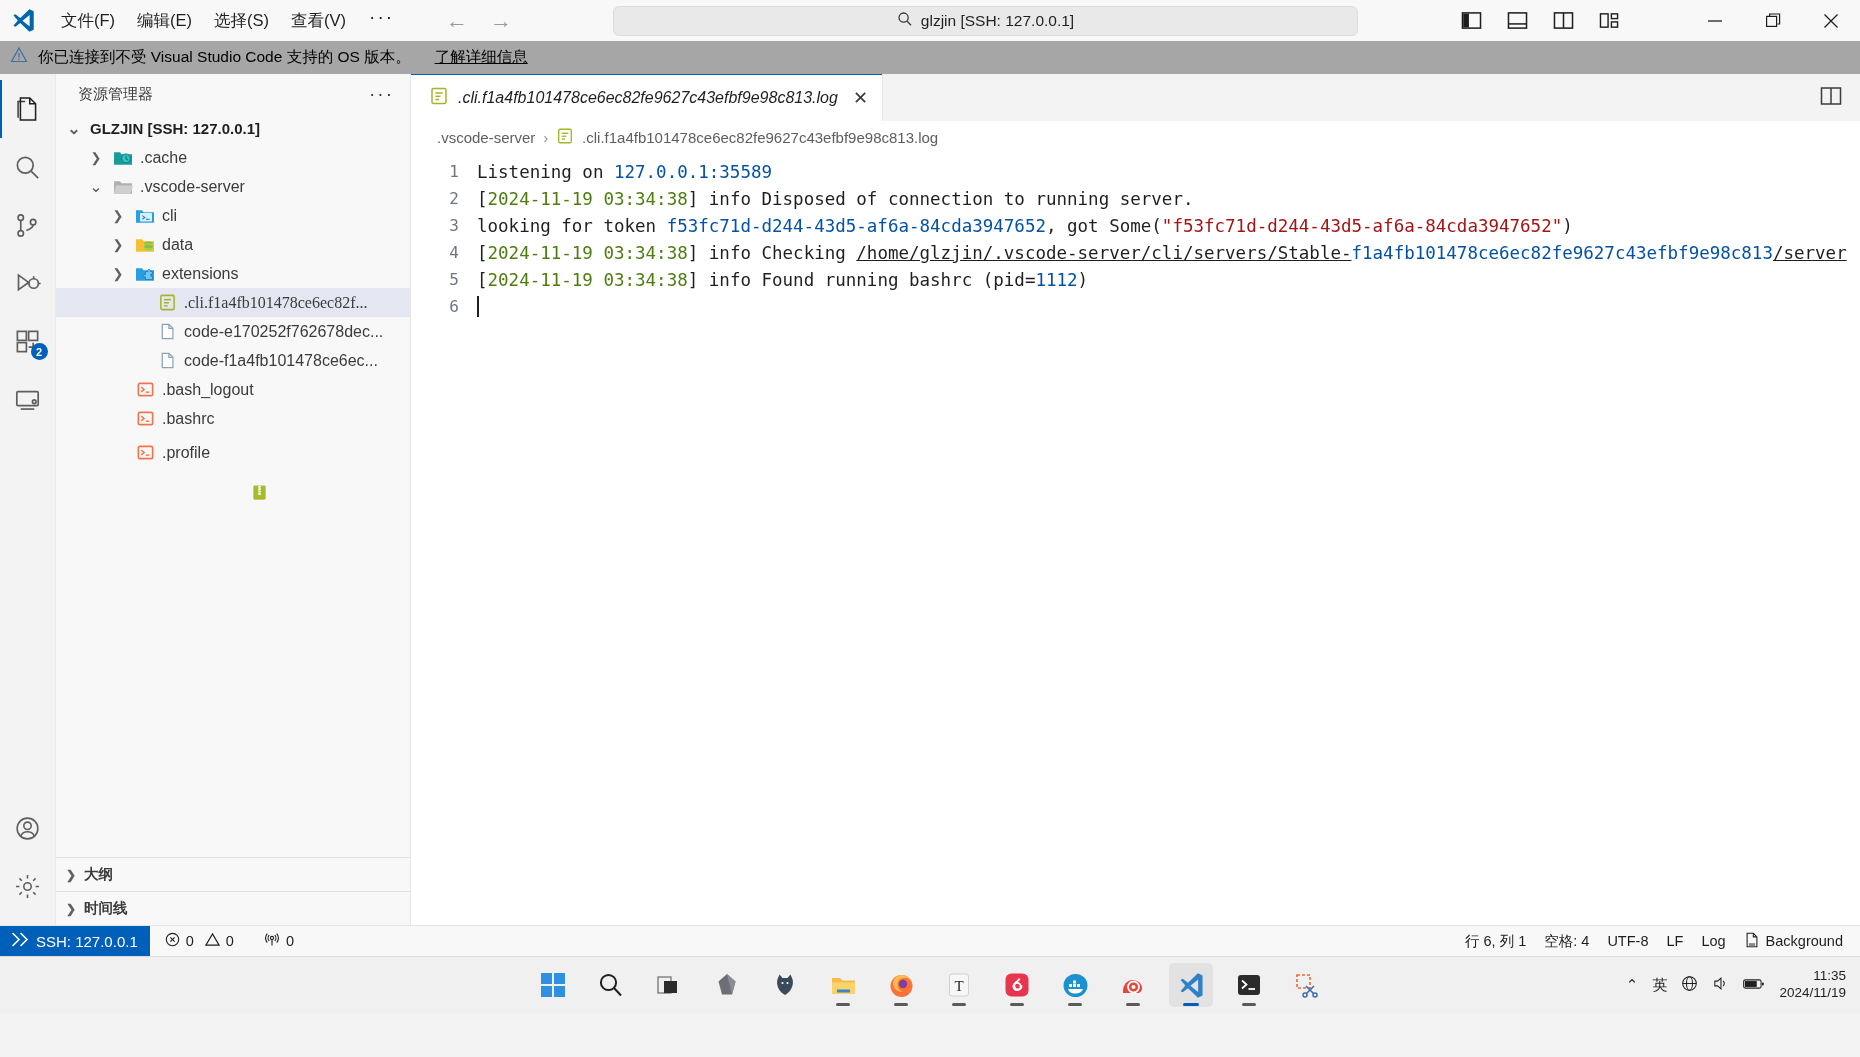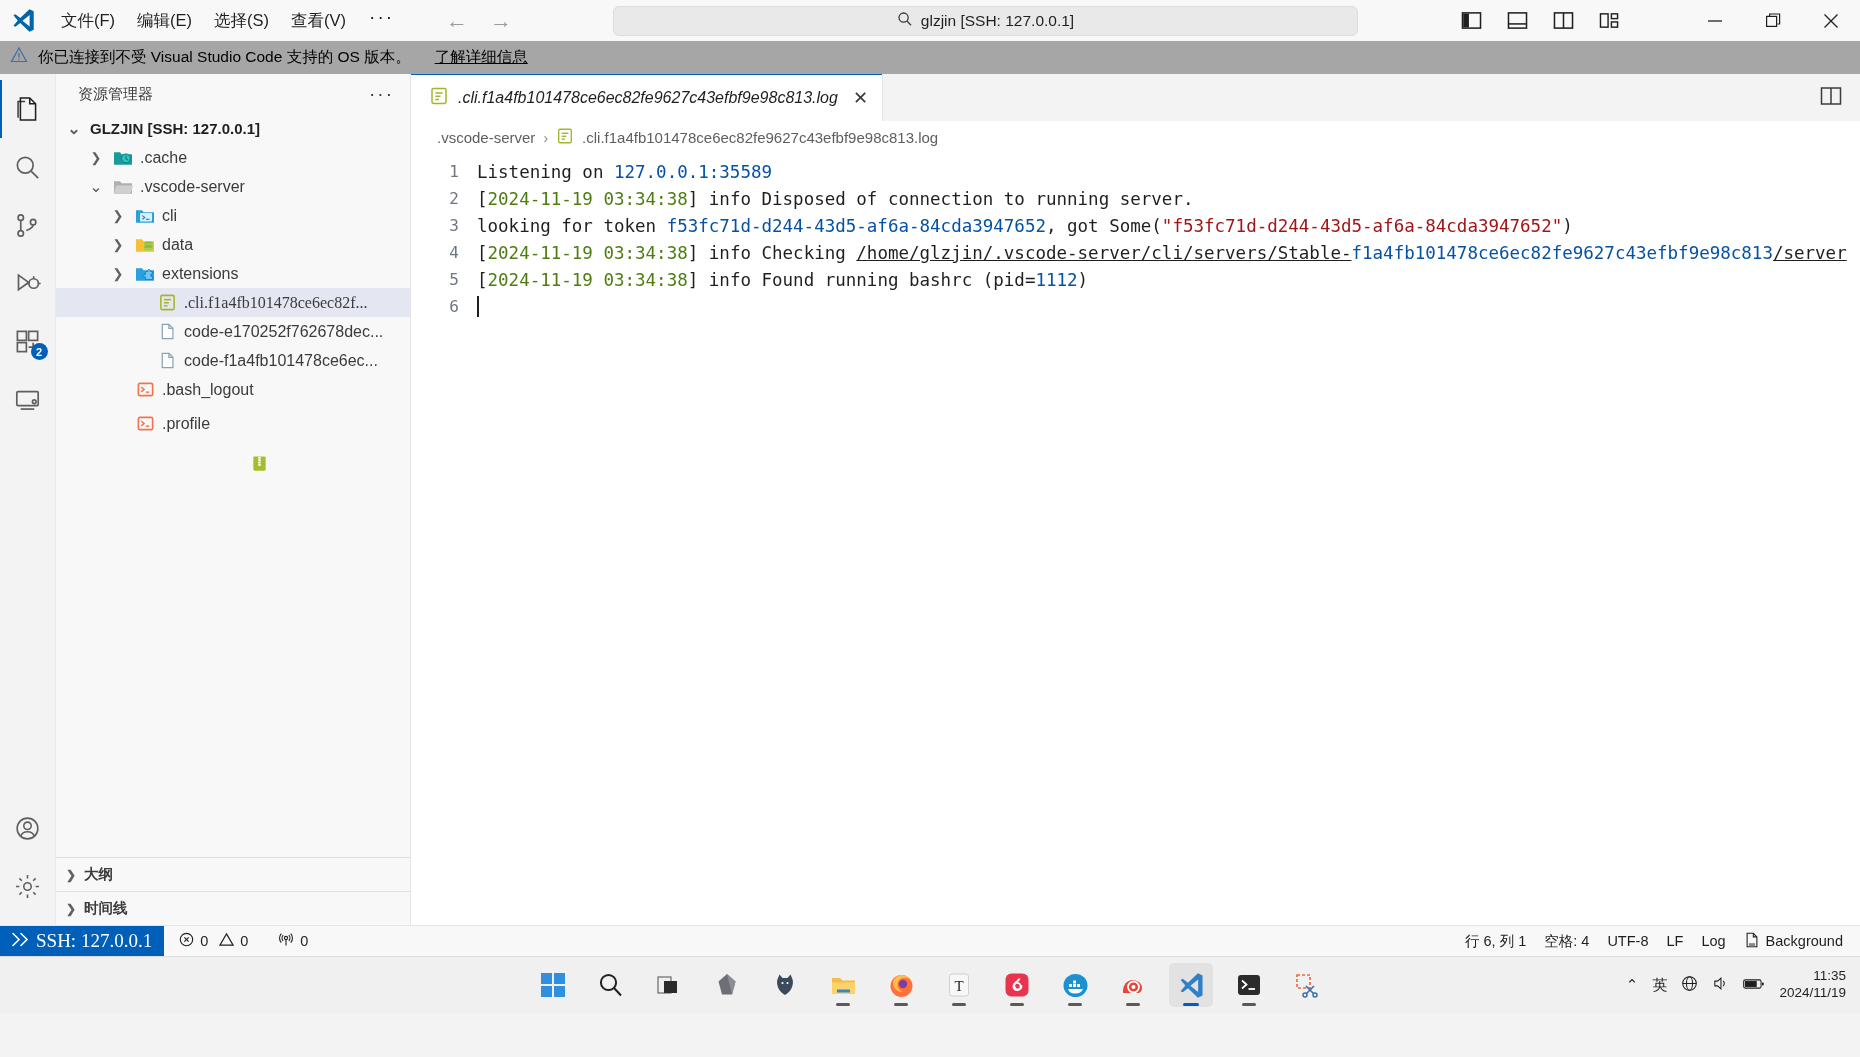--- a/index.html
+++ b/index.html
@@ -133,21 +133,21 @@
   }
 
   
   .statusbar {
     height: 31px; min-height:31px; background:#f8f8f8;
     display:flex; align-items:center; font-size: 14.5px; color:#1f1f1f;
     border-top: 1px solid #e5e5e5;
   }
   .remote {
     background:#005fb8; color:#fff; height:31px; display:flex; align-items:center;
-    gap: 7px; padding: 0 12px; font-size: 19px; font-family: Liberation Serif, serif;
+    gap: 7px; padding: 0 12px; font-size: 15px;
   }
   .sb-item { display:flex; align-items:center; gap:6px; padding: 0 9px; height: 31px; }
   .sb-right { margin-left:auto; display:flex; align-items:center; padding-right: 8px; }
 
   
   .taskbar {
     height: 57px; min-height:57px; background:#f0f0f0;
     display:flex; align-items:center; position:relative;
     border-top: 1px solid #dcdcdc;
   }
@@ -415,20 +415,31 @@
           <div class="trow" style="padding-left: 52px;">
             <span class="chev empty">❯</span>
             <span class="ficon">
               <svg width="19" height="19" viewBox="0 0 20 20">
                 <rect x="2.5" y="3.5" width="15" height="13" rx="1.6" fill="none" stroke="#f2744c" stroke-width="1.7"></rect>
                 <path d="M5.5 7.3 8.6 9.9 5.5 12.5" fill="none" stroke="#f2744c" stroke-width="1.5"></path>
                 <line x1="10.3" y1="12.8" x2="14" y2="12.8" stroke="#f2744c" stroke-width="1.5"></line>
               </svg>
             </span>
             <span class="tlabel">.bash_logout</span>
+          </div>
+          <div class="trow" style="padding-left: 52px;">
+            <span class="chev empty">❯</span>
+            <span class="ficon">
+              <svg width="19" height="19" viewBox="0 0 20 20">
+                <rect x="2.5" y="3.5" width="15" height="13" rx="1.6" fill="none" stroke="#f2744c" stroke-width="1.7"></rect>
+                <path d="M5.5 7.3 8.6 9.9 5.5 12.5" fill="none" stroke="#f2744c" stroke-width="1.5"></path>
+                <line x1="10.3" y1="12.8" x2="14" y2="12.8" stroke="#f2744c" stroke-width="1.5"></line>
+              </svg>
+            </span>
+            <span class="tlabel">.bashrc</span>
           </div>
           <div class="trow" style="padding-left: 52px; align-items: flex-end;">
             <span class="chev empty">❯</span>
             <span class="ficon">
               <svg width="19" height="19" viewBox="0 0 20 20">
                 <rect x="2.5" y="3.5" width="15" height="13" rx="1.6" fill="none" stroke="#f2744c" stroke-width="1.7"></rect>
                 <path d="M5.5 7.3 8.6 9.9 5.5 12.5" fill="none" stroke="#f2744c" stroke-width="1.5"></path>
                 <line x1="10.3" y1="12.8" x2="14" y2="12.8" stroke="#f2744c" stroke-width="1.5"></line>
               </svg>
             </span>

